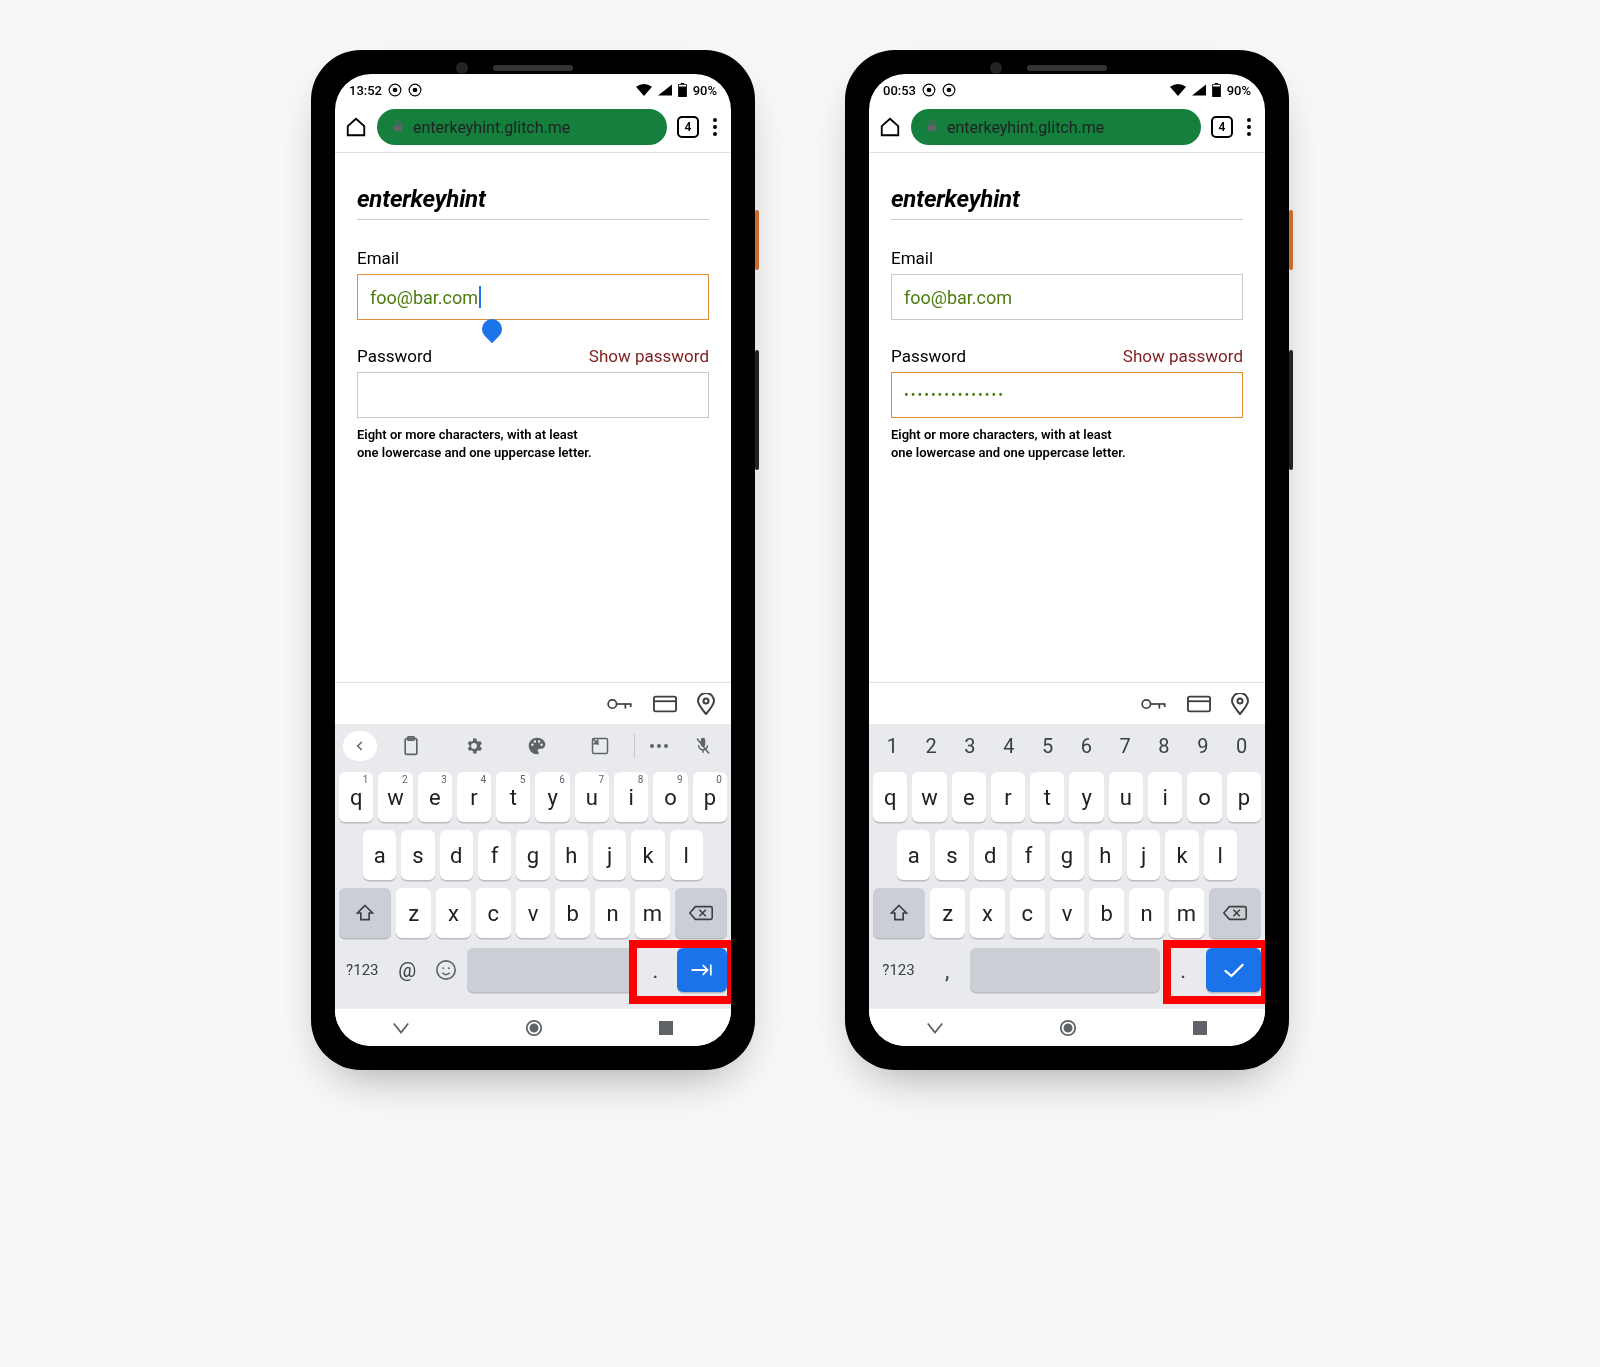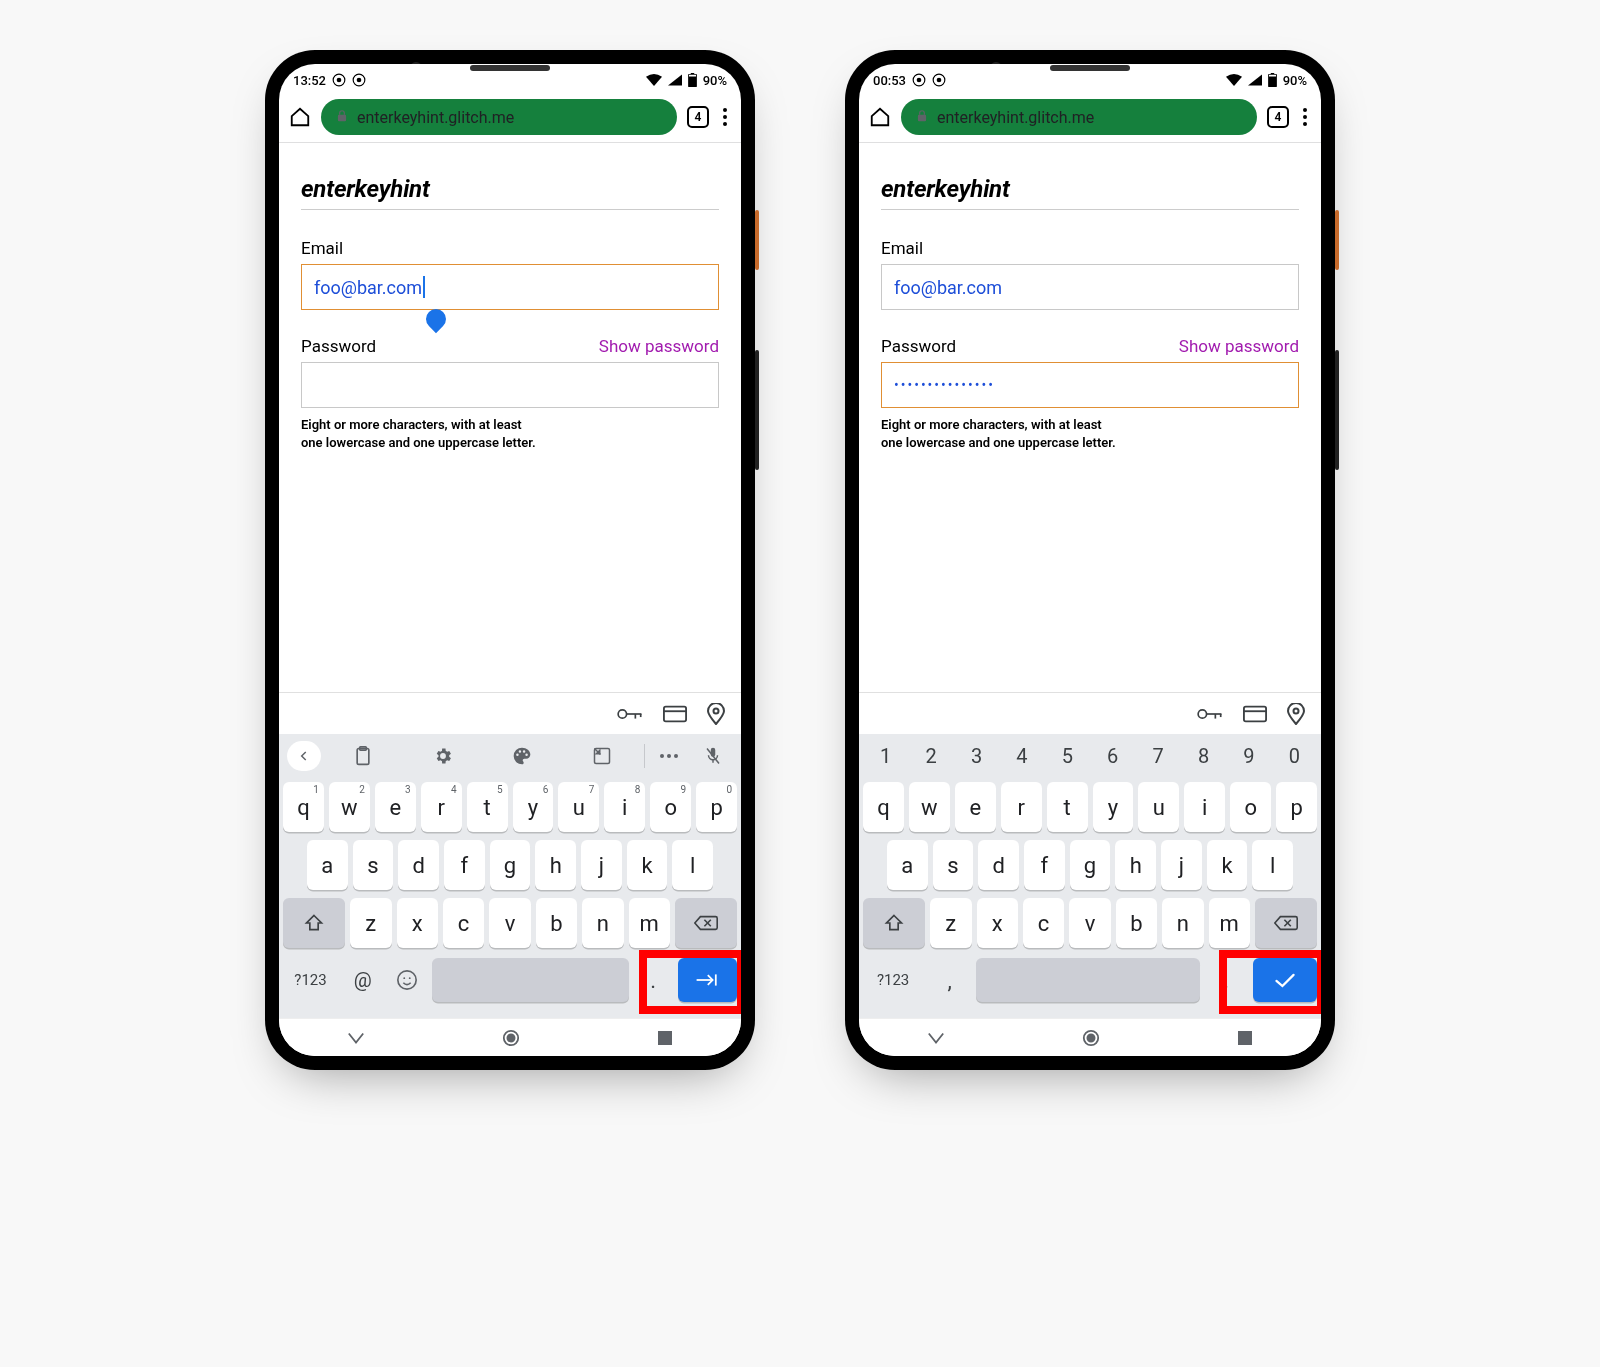--- a/index.html
+++ b/index.html
@@ -21,26 +21,26 @@
     font-family: Roboto, "Segoe UI", Arial, sans-serif;
     background: #f8f8f8;
     width: 1600px;
     height: 1367px;
     display: flex;
     justify-content: center;
     gap: 90px;
     padding: 50px 0;
   }
   .phone {
-    width: 490px;
+    width: 444px;
     height: 1020px;
     background: #000;
     border-radius: 50px;
     position: relative;
-    padding: 14px;
+    padding: 24px;
     box-shadow: 0 20px 50px -20px rgba(0,0,0,.4);
   }
   .phone::before { 
     content:"";
     position:absolute; left:145px; top:12px;
     width:12px; height:12px; border-radius:50%;
     background:#222;
   }
   .phone::after { 
     content:"";
@@ -87,24 +87,24 @@
   }
   .kebab { display:flex; flex-direction:column; gap:3px; padding:4px;}
   .kebab span { width:4px; height:4px; border-radius:50%; background:#000;}
   .thin-divider { height:1px; background:var(--divider);}
   
   .page { flex:1; padding: 24px 22px 8px; overflow:hidden; color:#000;}
   .page h1 { font-size:24px; font-weight:700; margin:8px 0 6px; letter-spacing:-.2px;font-style:italic;}
   .page hr { border:none; border-top:1px solid #ccc; margin:6px 0 28px;}
   .field-label-row { display:flex; justify-content:space-between; align-items:baseline; margin-bottom:6px;}
   .field-label { font-size:17px; }
-  .link { font-size:17px; color:#a21caf; }
+  .link { font-size:17px; color:#7f1d1d; }
   .input {
     width:100%; height:46px; border:1px solid #c8c8c8;
-    padding:0 12px; font-size:18px; font-family:inherit; color:#1d4ed8;
+    padding:0 12px; font-size:18px; font-family:inherit; color:#4d7c0f;
     position:relative;
   }
   .input.focused { border-color: var(--orange); }
   .input .caret {
     display:inline-block; width:1.6px; height:22px; background:var(--blue);
     vertical-align:middle; margin-left:1px;
   }
   .teardrop {
     position:absolute; width:20px; height:20px; background:var(--blue);
     border-radius:50% 50% 50% 0; transform: rotate(-45deg);

